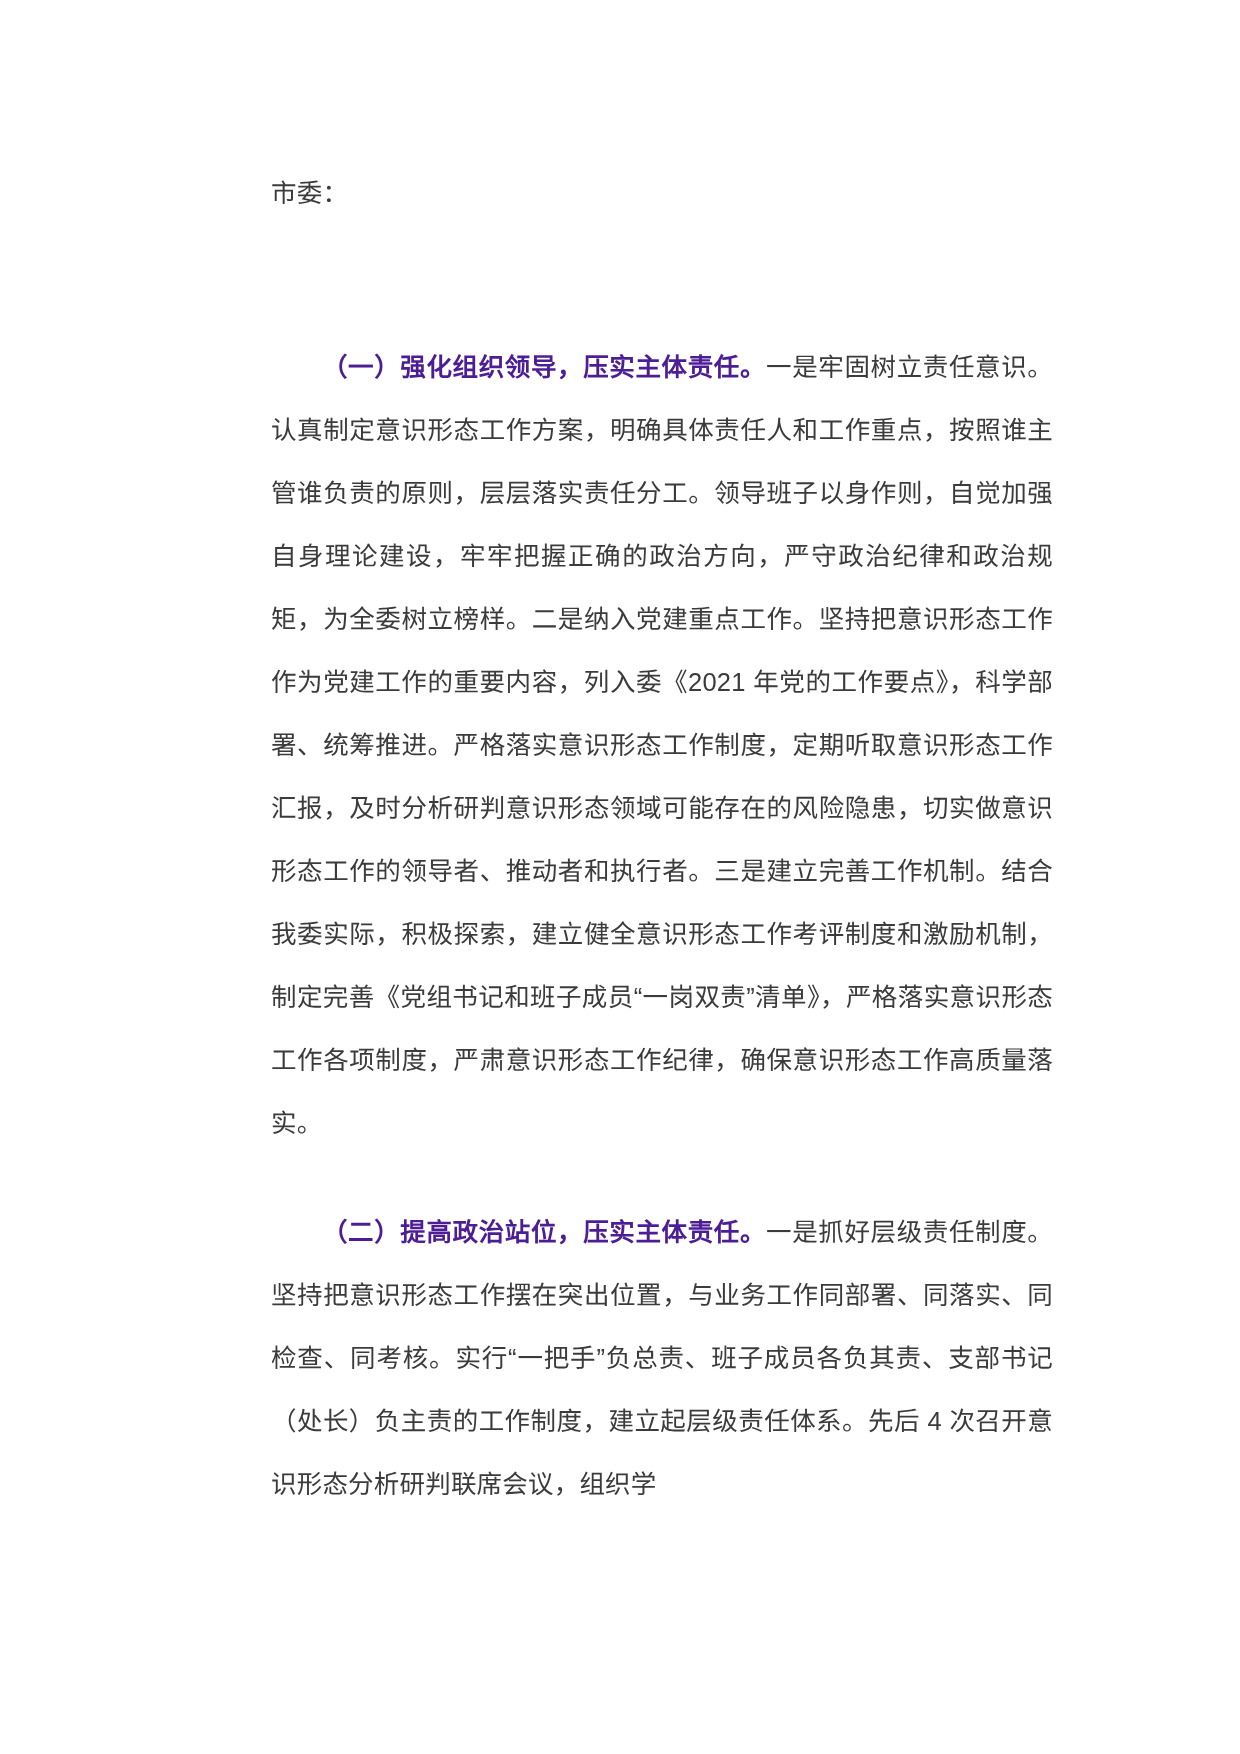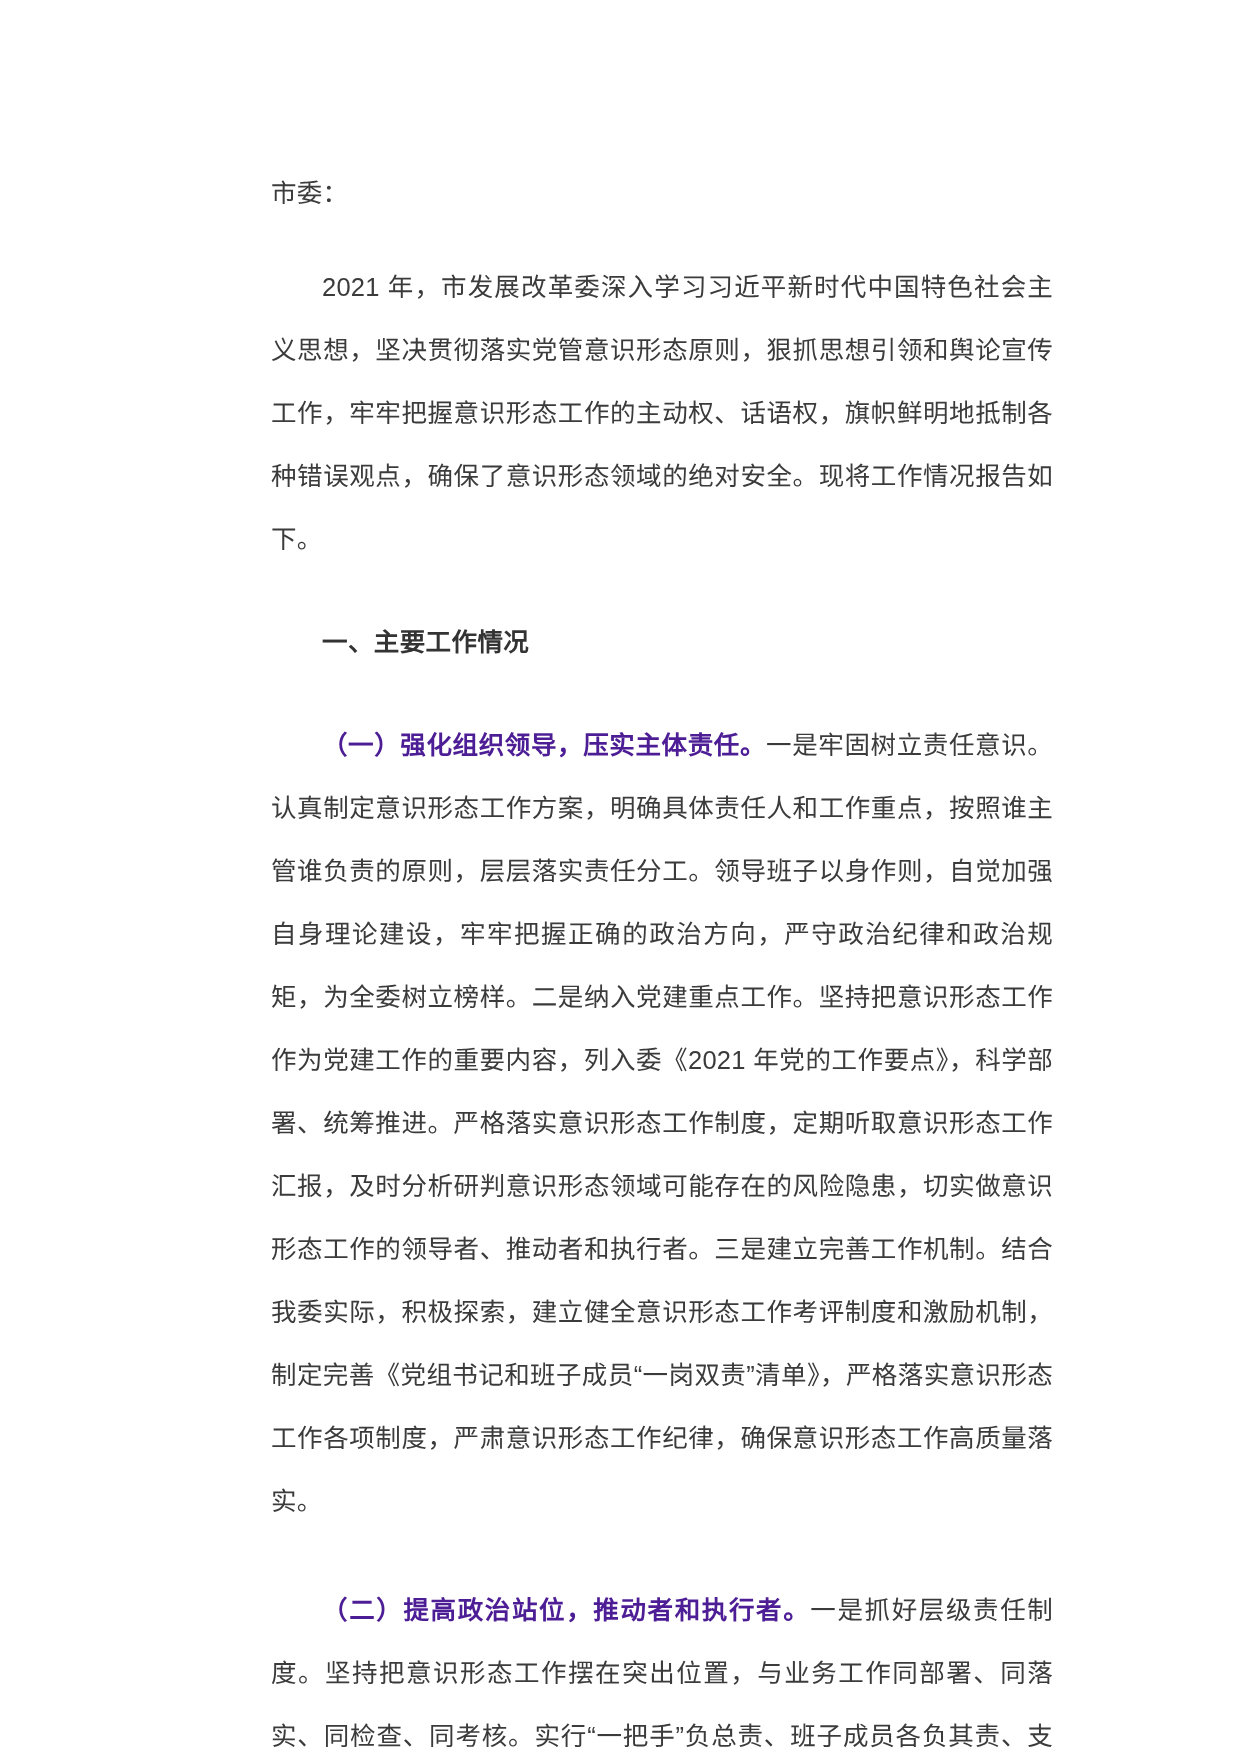--- a/index.html
+++ b/index.html
@@ -70,32 +70,30 @@
 </head>
 <body>
 
 <div class="page">
   <div class="page-body">
 
     <p class="para salutation">市委：</p>
 
     <div class="spacer-sm"></div>
 
-    <p class="para indent">2021 年，市发展改革委深入学习习近平新时代中国特色社会主义思想，坚决贯彻落实党管意识形态原则，狠抓思想引领和舆论宣传工作，牢牢把握意识形态工作的主动权、话语权，旗帜鲜明地抵制各种错误观点，确保了意识形态领域的绝对安全。现将工作情况报告如下。</p>
 
     <div class="spacer-md"></div>
 
-    <p class="heading-1">一、主要工作情况</p>
 
     <div class="spacer-md"></div>
 
     <p class="para sub-head-para">
       <span class="lead">（一）强化组织领导，压实主体责任。</span><span>一是牢固树立责任意识。认真制定意识形态工作方案，明确具体责任人和工作重点，按照谁主管谁负责的原则，层层落实责任分工。领导班子以身作则，自觉加强自身理论建设，牢牢把握正确的政治方向，严守政治纪律和政治规矩，为全委树立榜样。二是纳入党建重点工作。坚持把意识形态工作作为党建工作的重要内容，列入委《2021 年党的工作要点》，科学部署、统筹推进。严格落实意识形态工作制度，定期听取意识形态工作汇报，及时分析研判意识形态领域可能存在的风险隐患，切实做意识形态工作的领导者、推动者和执行者。三是建立完善工作机制。结合我委实际，积极探索，建立健全意识形态工作考评制度和激励机制，制定完善《党组书记和班子成员“一岗双责”清单》，严格落实意识形态工作各项制度，严肃意识形态工作纪律，确保意识形态工作高质量落实。</span>
     </p>
 
     <div class="spacer-lg"></div>
 
     <p class="para sub-head-para">
-      <span class="lead">（二）提高政治站位，推动者和执行者。</span><span>一是抓好层级责任制度。坚持把意识形态工作摆在突出位置，与业务工作同部署、同落实、同检查、同考核。实行“一把手”负总责、班子成员各负其责、支部书记（处长）负主责的工作制度，建立起层级责任体系。先后 4 次召开意识形态分析研判联席会议，组织学</span>
+      <span class="lead">（二）提高政治站位，压实主体责任。</span><span>一是抓好层级责任制度。坚持把意识形态工作摆在突出位置，与业务工作同部署、同落实、同检查、同考核。实行“一把手”负总责、班子成员各负其责、支部书记（处长）负主责的工作制度，建立起层级责任体系。先后 4 次召开意识形态分析研判联席会议，组织学</span>
     </p>
 
   </div>
 </div>
 
 </body></html>

